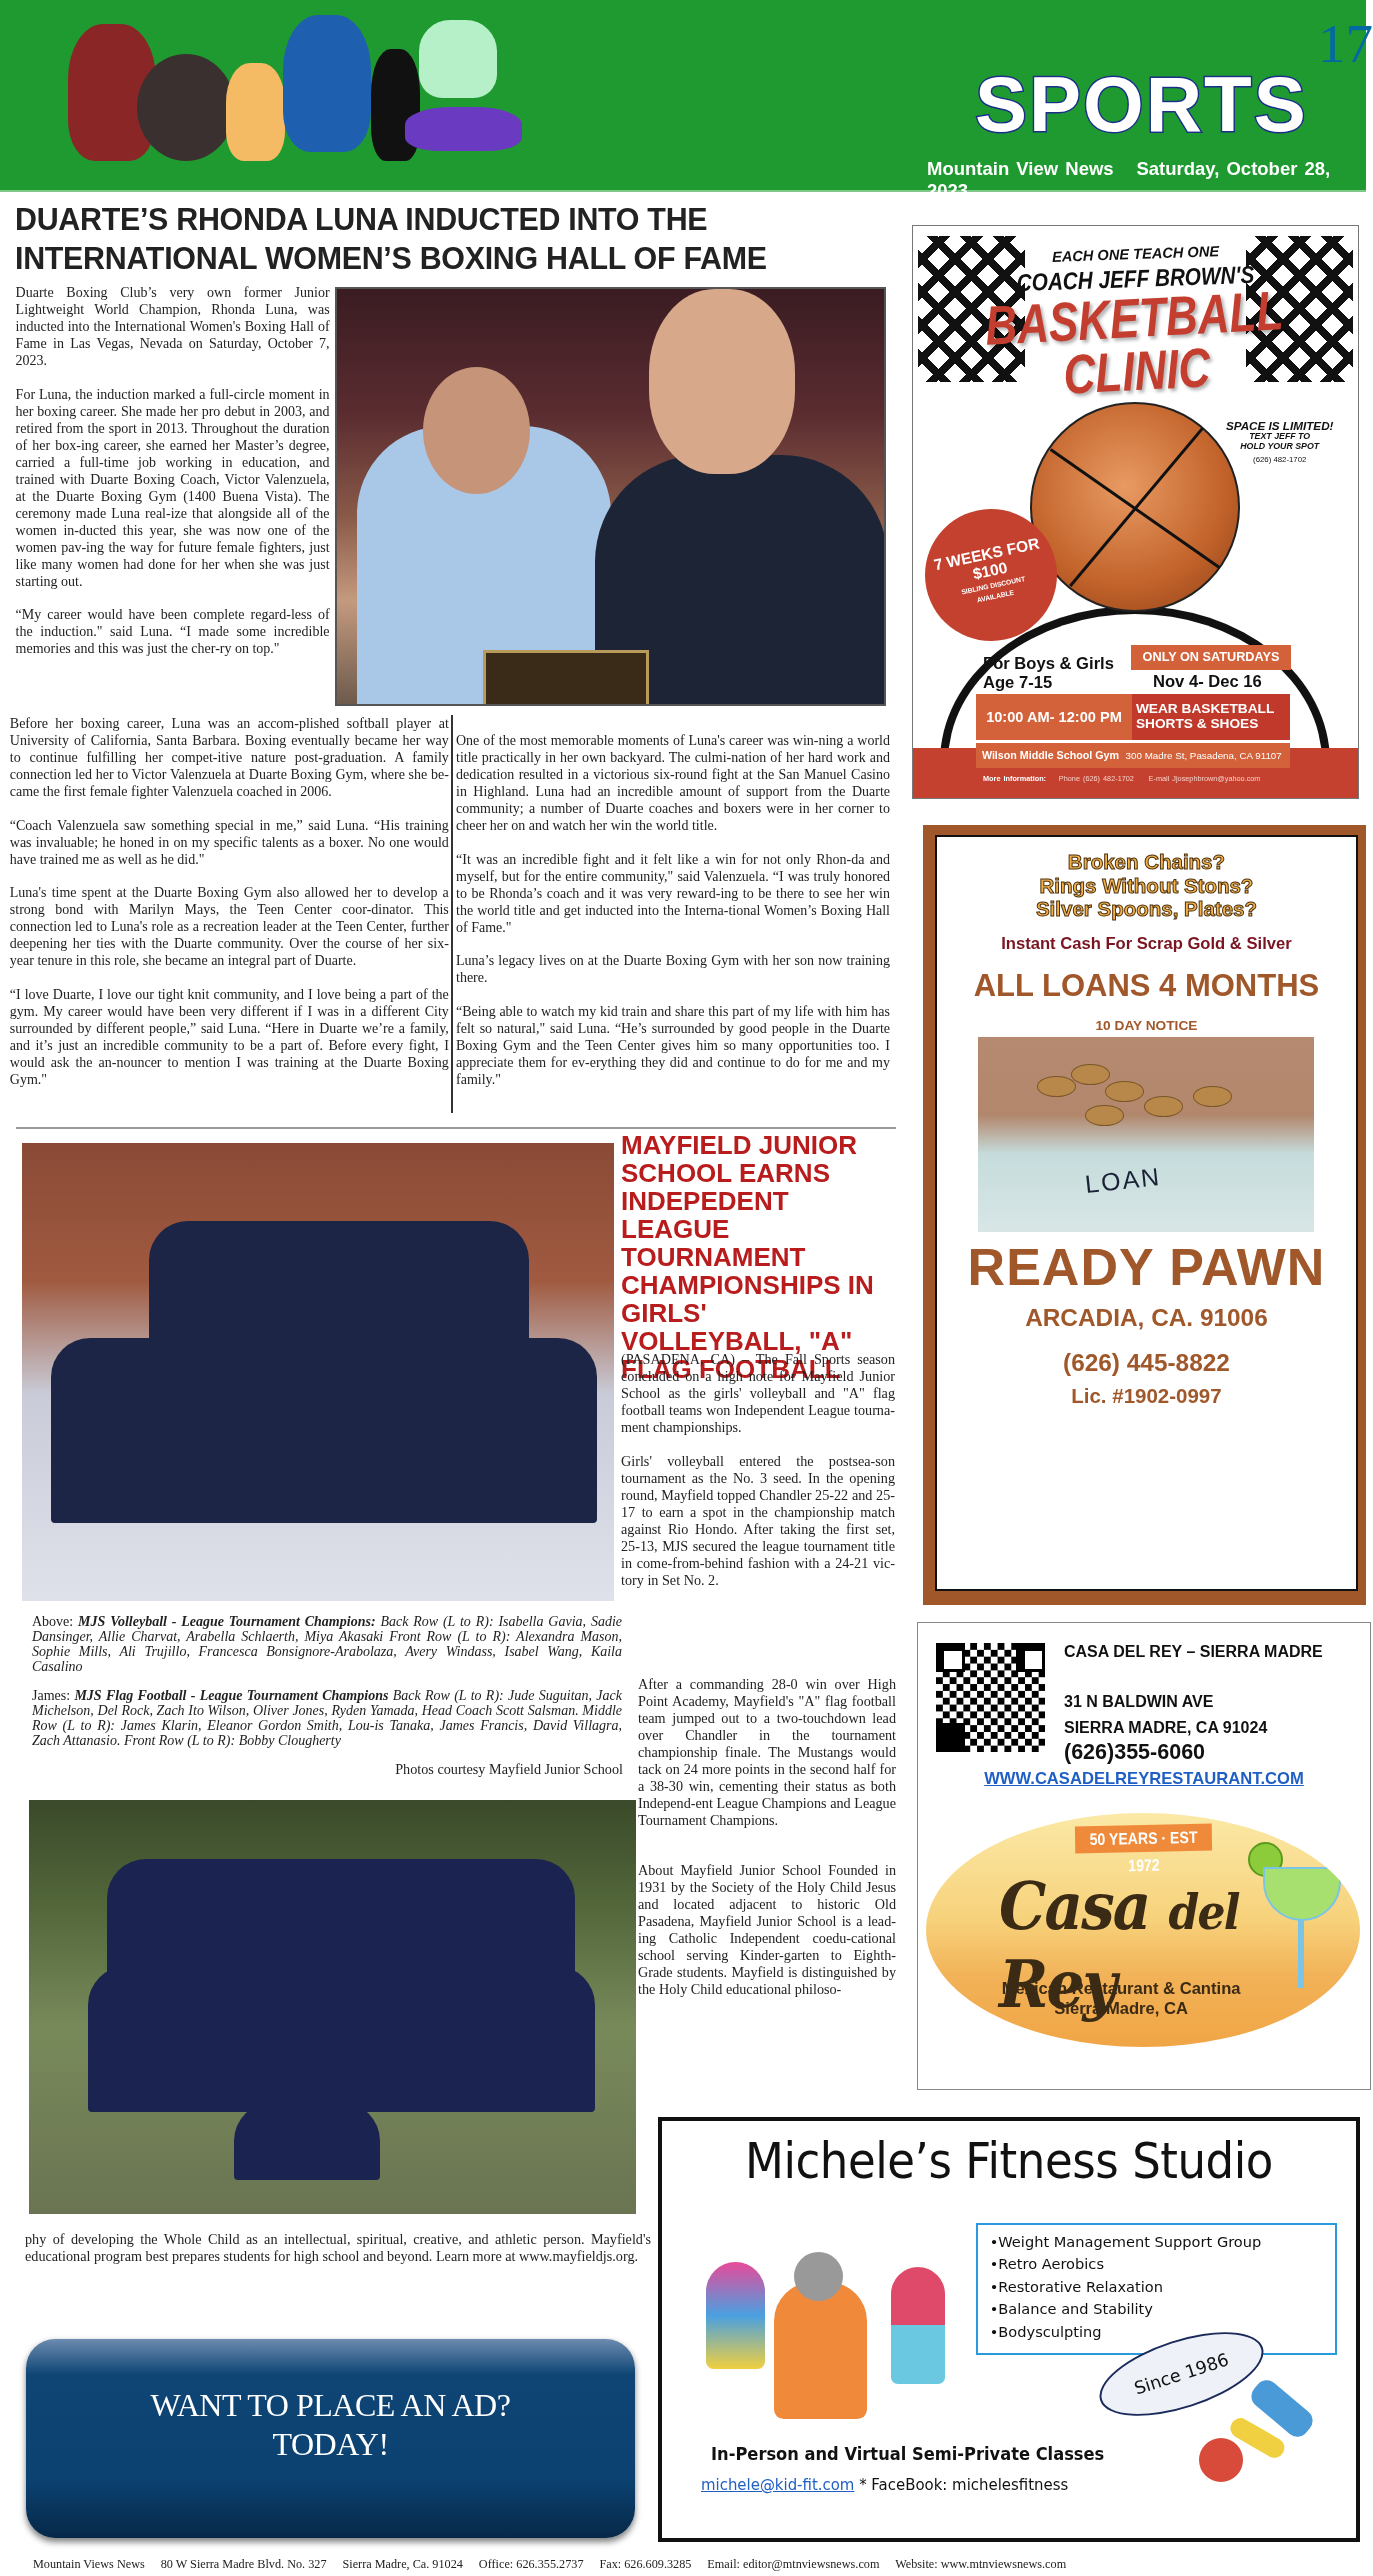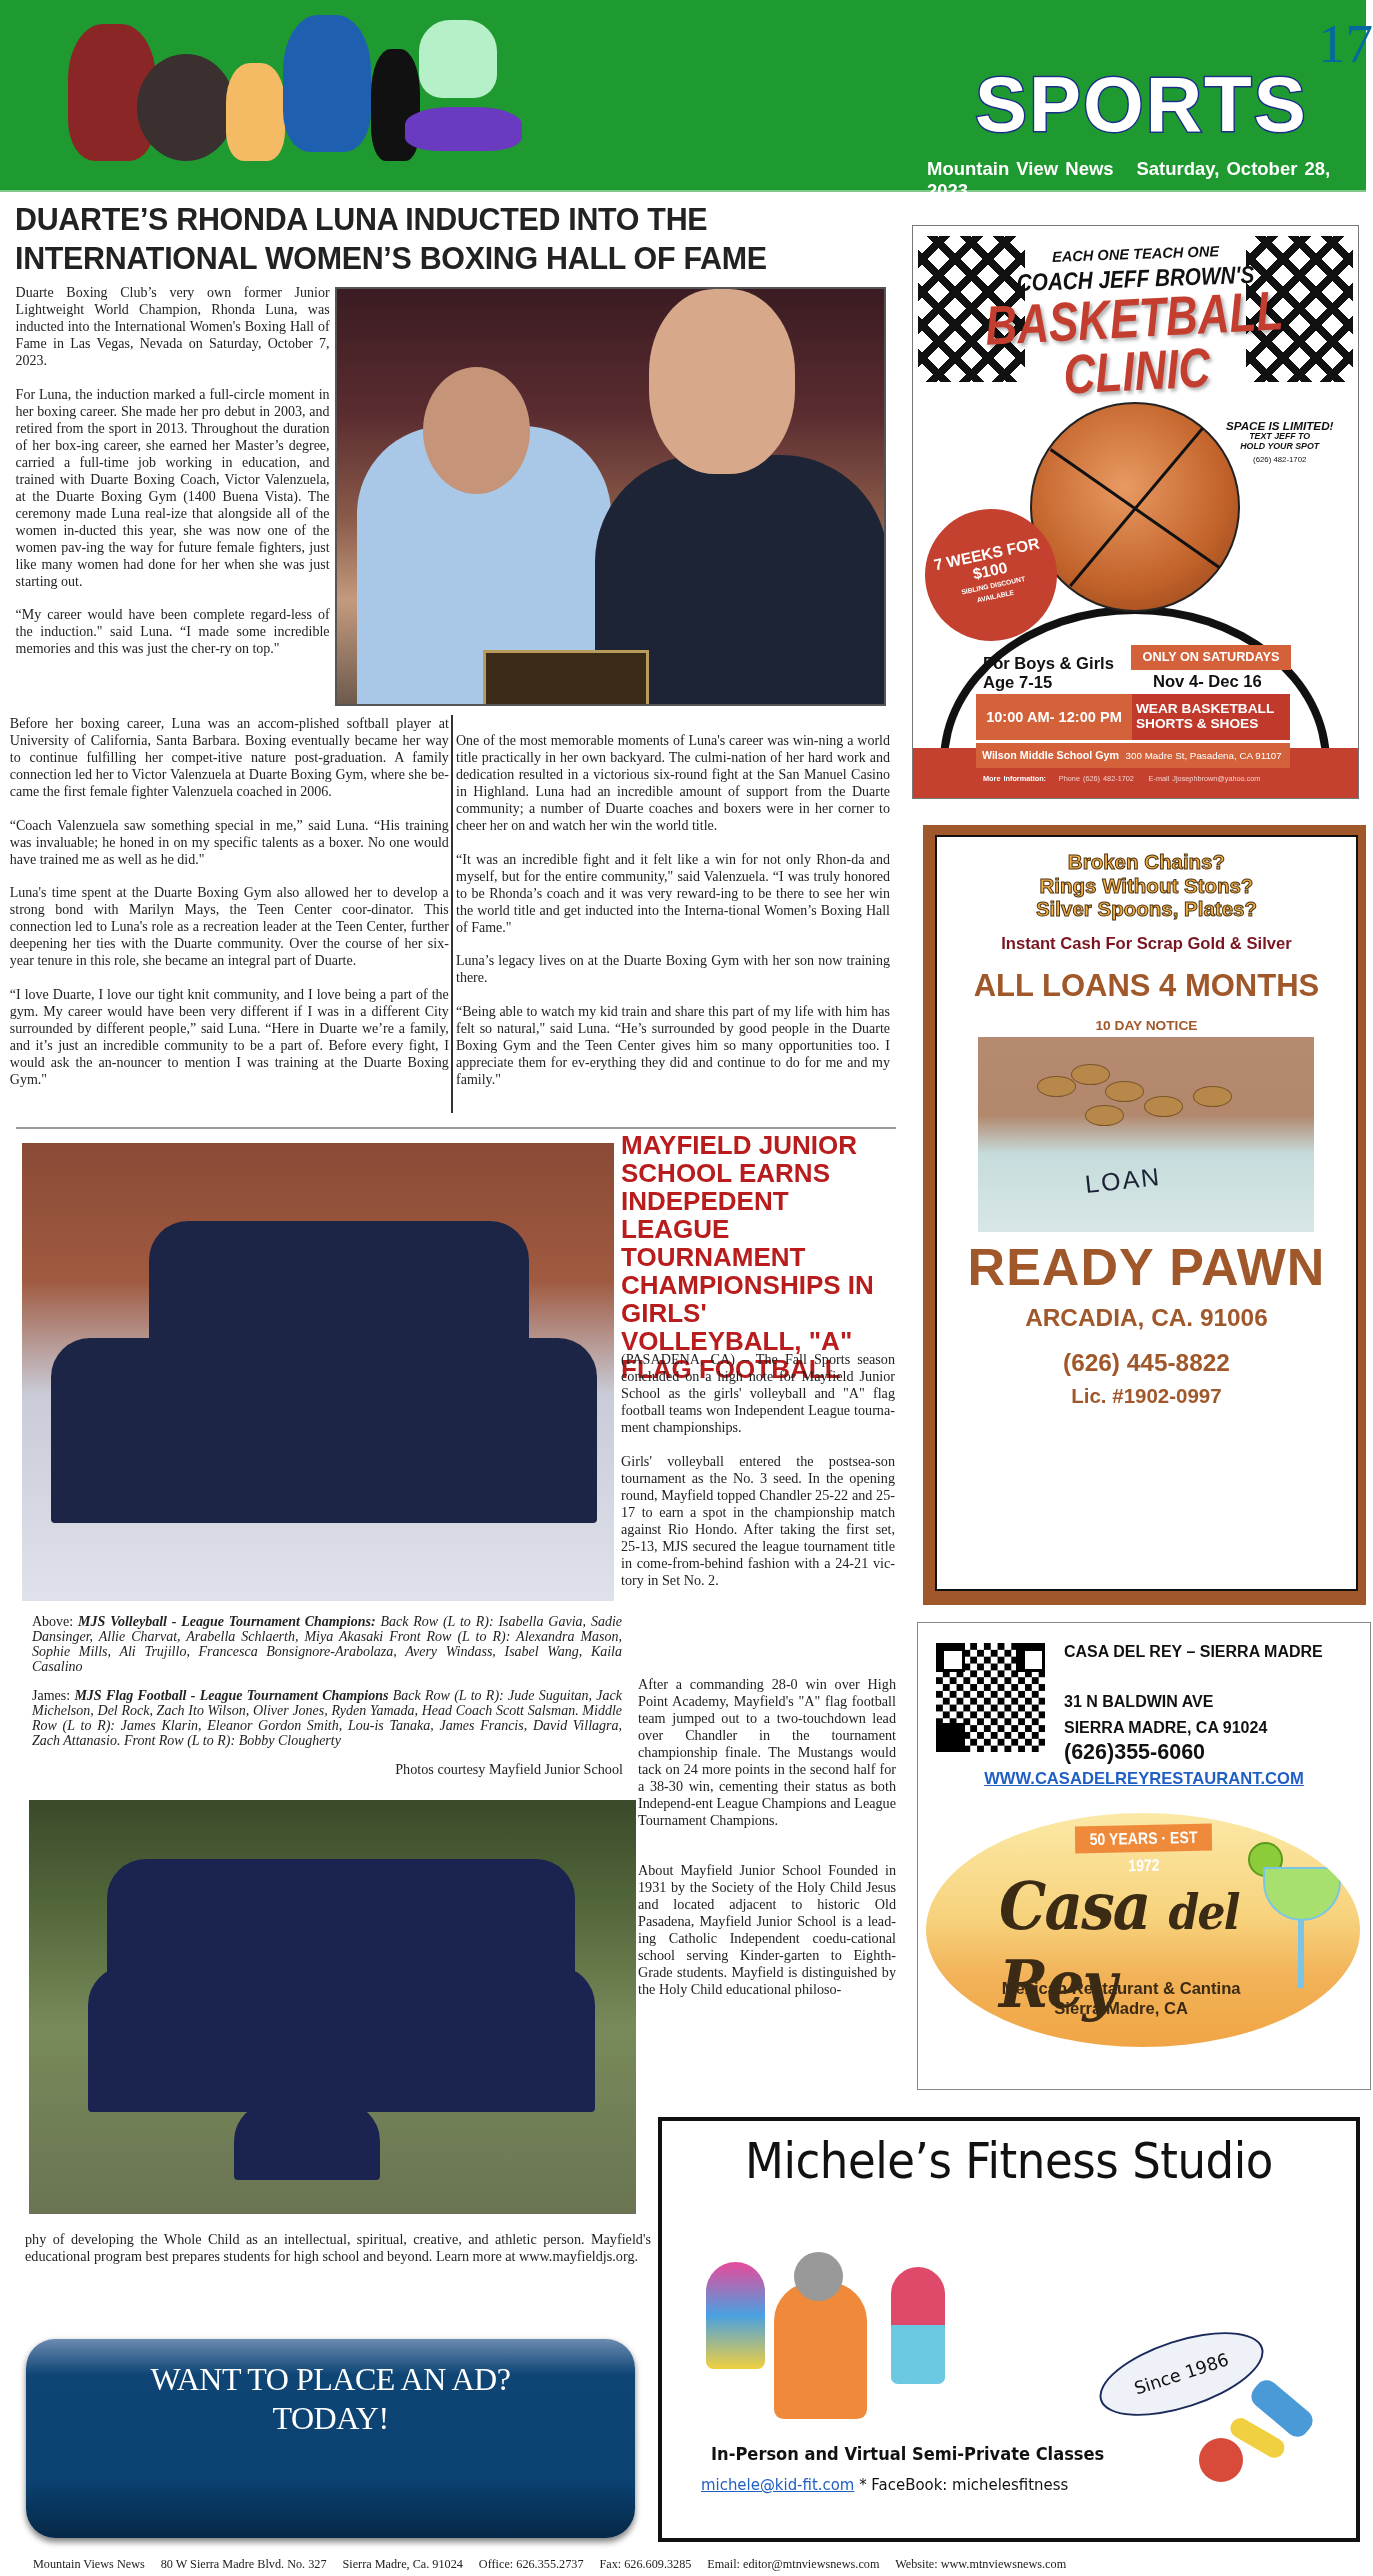--- a/index.html
+++ b/index.html
@@ -44,21 +44,21 @@
   #captions .lead { font-style: normal; }
   #captions b { font-style: italic; }
   #captions p { margin-bottom: 13.7px; }
   #photo-credit { left: 293px; top: 1761px; width: 330px; text-align: right; font-size: 14.2px; }
   #ff-photo { left: 29px; top: 1800px; width: 607px; height: 414px; background: linear-gradient(180deg,#3a4a2a 0%,#52663a 25%,#788a5a 55%,#6a7452 100%); overflow: hidden; }
   #ff-photo .row { position: absolute; background: #1b2450; border-radius: 39px 39px 3.9px 3.9px; }
   #mayfield-body2 { left: 638px; top: 1676px; width: 258px; font-size: 14.2px; line-height: 17px; }
   #mayfield-body3 { left: 25px; top: 2231px; width: 626px; font-size: 14.2px; line-height: 17px; text-align: justify; }
 
   
-  #place-ad { left: 26px; top: 2339px; width: 609px; height: 199px; background: linear-gradient(180deg,#6c8bb0 0%,#0e4575 18%,#0b4272 70%,#062848 100%); border-radius: 29px; box-shadow: 0 3.9px 5.9px rgba(0,0,0,0.5); color: #fff; text-align: center; padding-top: 21px; font-family: "Liberation Serif", serif; font-size: 32px; line-height: 39px; letter-spacing: -0.5px; }
+  #place-ad { left: 26px; top: 2339px; width: 609px; height: 199px; background: linear-gradient(180deg,#6c8bb0 0%,#0e4575 18%,#0b4272 70%,#062848 100%); border-radius: 29px; box-shadow: 0 3.9px 5.9px rgba(0,0,0,0.5); color: #fff; text-align: center; padding-top: 47px; font-family: "Liberation Serif", serif; font-size: 32px; line-height: 39px; letter-spacing: -0.5px; }
 
   
   #footer { left: 33px; top: 2556px; width: 1336px; font-size: 13px; color: #222; white-space: nowrap; transform: scaleX(0.94); transform-origin: left; }
   #footer span { margin-right: 13.7px; }
 
   
   #bb-ad { left: 912px; top: 225px; width: 447px; height: 574px; border: 1.5px solid #777; background: #fff; overflow: hidden; }
   .net { position: absolute; width: 107px; height: 146px; background:
       repeating-linear-gradient(45deg, transparent 0 15.6px, #111 15.6px 23.4px),
       repeating-linear-gradient(-45deg, transparent 0 15.6px, #111 15.6px 23.4px); }
@@ -328,20 +328,27 @@
 </div>
 
 <div id="fit-ad" class="abs">
   <div id="fit-title">Michele’s Fitness Studio</div>
   <div id="fit-people">
     <div class="fp" style="left:9.8px;top:39px;width:59px;height:107px;background:linear-gradient(180deg,#e84a9a,#4aa0e0,#f0d040);"></div>
     <div class="fp" style="left:78px;top:59px;width:93px;height:137px;background:#f08a3a;"></div>
     <div class="fp" style="left:98px;top:29px;width:49px;height:49px;background:#999;border-radius:50%;"></div>
     <div class="fp" style="left:195px;top:44px;width:54px;height:117px;background:linear-gradient(180deg,#e04a6a 0%,#e04a6a 50%,#6ac8e0 50%);"></div>
   </div>
+  <ul id="fit-list">
+    <li>Weight Management Support Group</li>
+    <li>Retro Aerobics</li>
+    <li>Restorative Relaxation</li>
+    <li>Balance and Stability</li>
+    <li>Bodysculpting</li>
+  </ul>
   <div id="fit-since">Since 1986</div>
   <div id="fit-weights">
     <div style="position:absolute;left:59px;top:4.9px;width:68px;height:29px;background:#4a9ad8;border-radius:11.7px;transform:rotate(40deg);"></div>
     <div style="position:absolute;left:9.8px;top:49px;width:44px;height:44px;background:#d84a3a;border-radius:50%;"></div>
     <div style="position:absolute;left:39px;top:39px;width:59px;height:19.5px;background:#f0d040;border-radius:9.8px;transform:rotate(30deg);"></div>
   </div>
   <div id="fit-classes">In-Person and Virtual Semi-Private Classes</div>
   <div id="fit-contact">
     <a>michele@kid-fit.com</a><span> * FaceBook: michelesfitness</span>
   </div>

